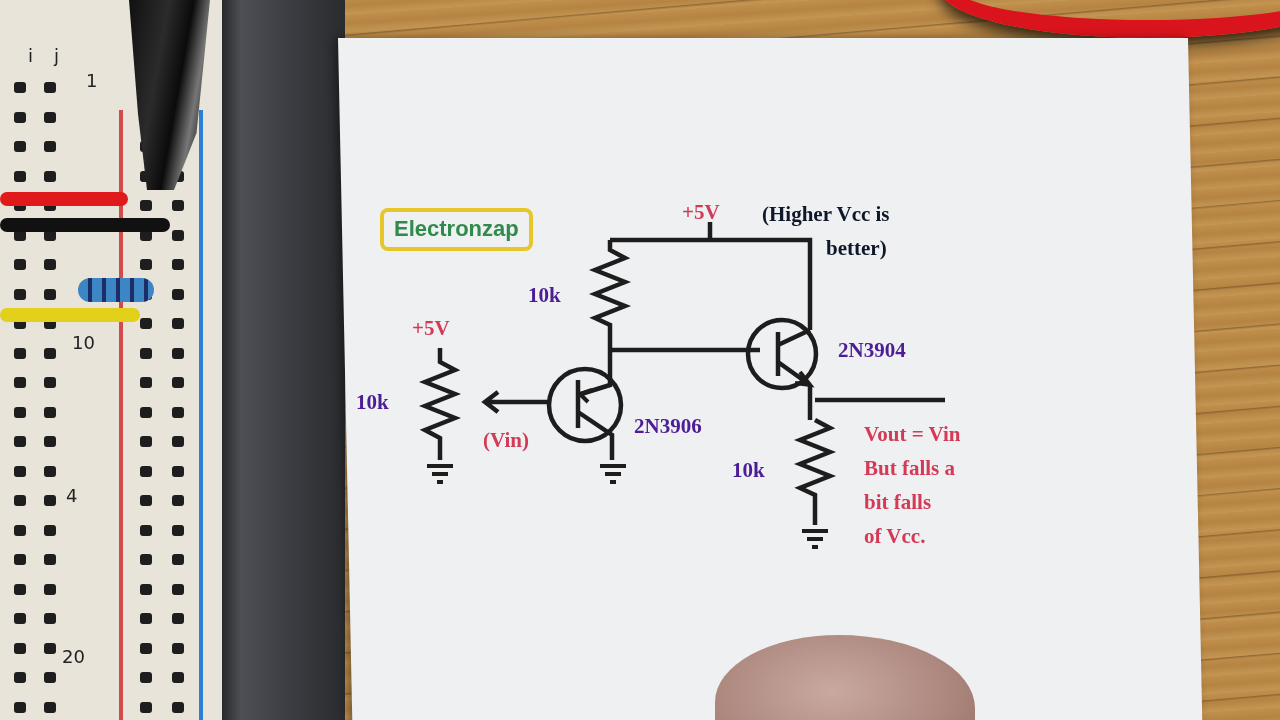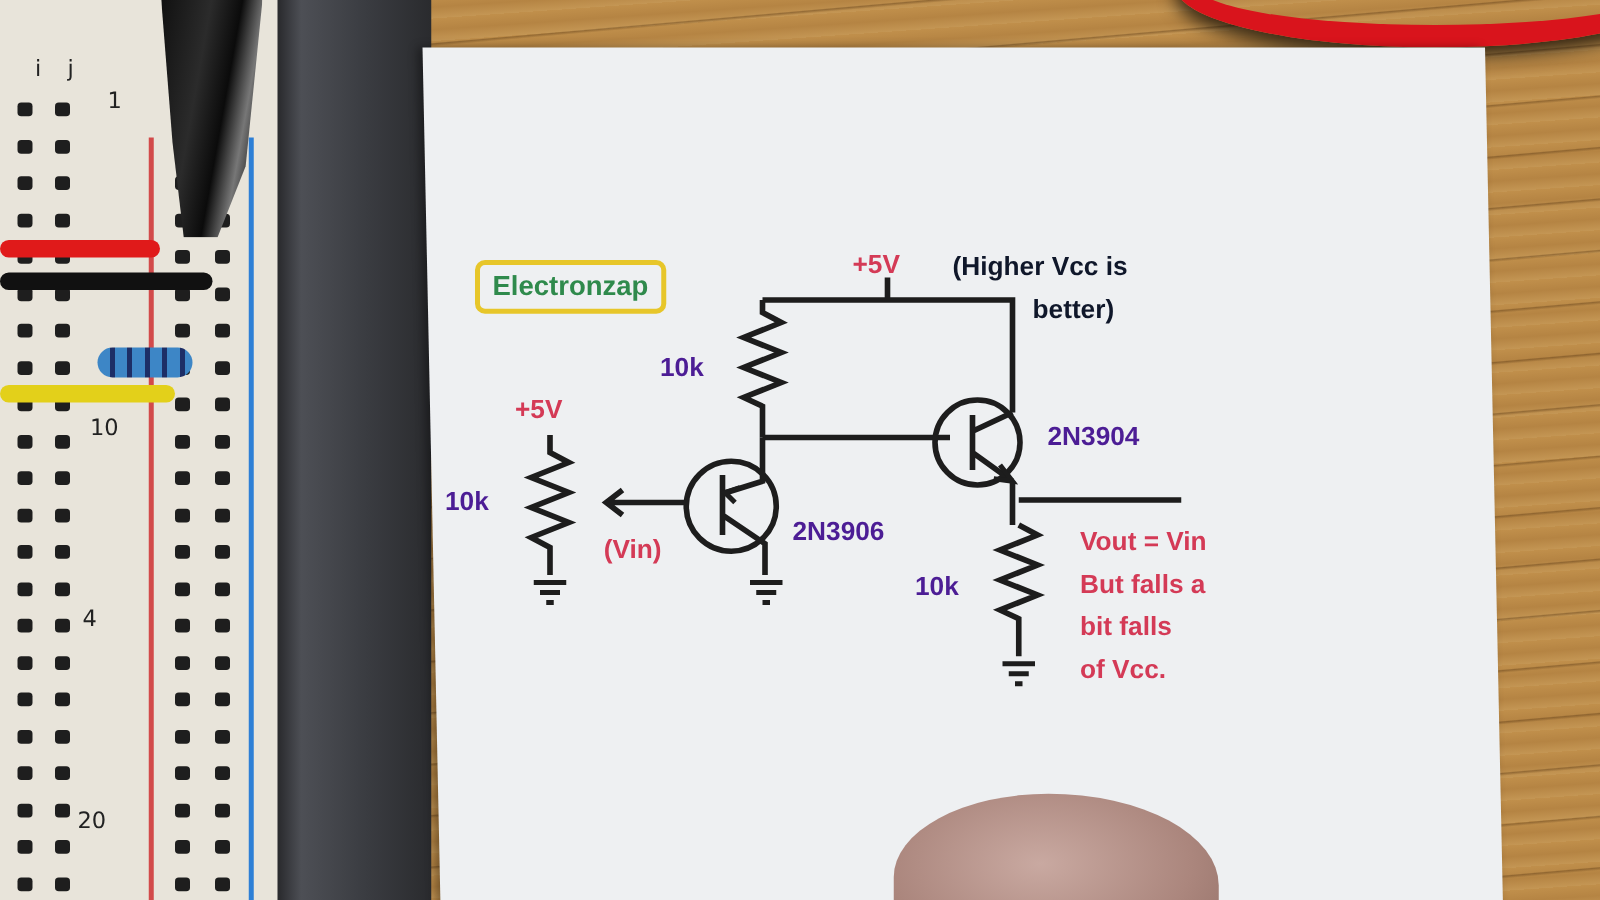--- a/index.html
+++ b/index.html
@@ -23,21 +23,21 @@
   .clip{position:absolute;left:120px;top:0;width:90px;height:190px;
         background:linear-gradient(100deg,#0b0b0b 0%,#2b2b2b 40%,#0b0b0b 60%,#777 75%,#111 90%);
         clip-path:polygon(10% 0,100% 0,85% 70%,60% 100%,30% 100%,20% 60%);}
   .resistor-body{position:absolute;left:78px;top:278px;width:76px;height:24px;border-radius:12px;
         background:repeating-linear-gradient(90deg,#3d86c6 0 10px,#1d2e66 10px 14px);}
   .paper{position:absolute;left:338px;top:38px;width:850px;height:720px;background:#eef0f2;
         box-shadow:-4px 0 8px rgba(0,0,0,.35);transform:skewX(1.2deg);transform-origin:top left;}
   .finger{position:absolute;left:715px;top:635px;width:260px;height:140px;border-radius:50% 55% 0 0;
         background:radial-gradient(ellipse at 45% 40%,#c9a9a1 0%,#ab867d 60%,#8f6c63 100%);}
   svg.diagram{position:absolute;left:0;top:0;width:1280px;height:720px;}
-  .label{position:absolute;font-weight:bold;white-space:nowrap;}
+  .label{position:absolute;font-weight:bold;white-space:nowrap;font-family:Liberation Serif, serif;}
   .logo{position:absolute;left:364px;top:208px;padding:4px 10px 5px 10px;border:4px solid #e7c62a;
         border-radius:8px;color:#2f8a4c;font-size:22px;font-weight:bold;margin-left:16px;}
   .blk{color:#4c1d95;font-size:21px;}
   .red{color:#d43a56;font-size:21px;}
   .orange{color:#0f172a;font-size:21px;}
 </style>
 </head>
 <body>
 
 <div class="wood"></div>

